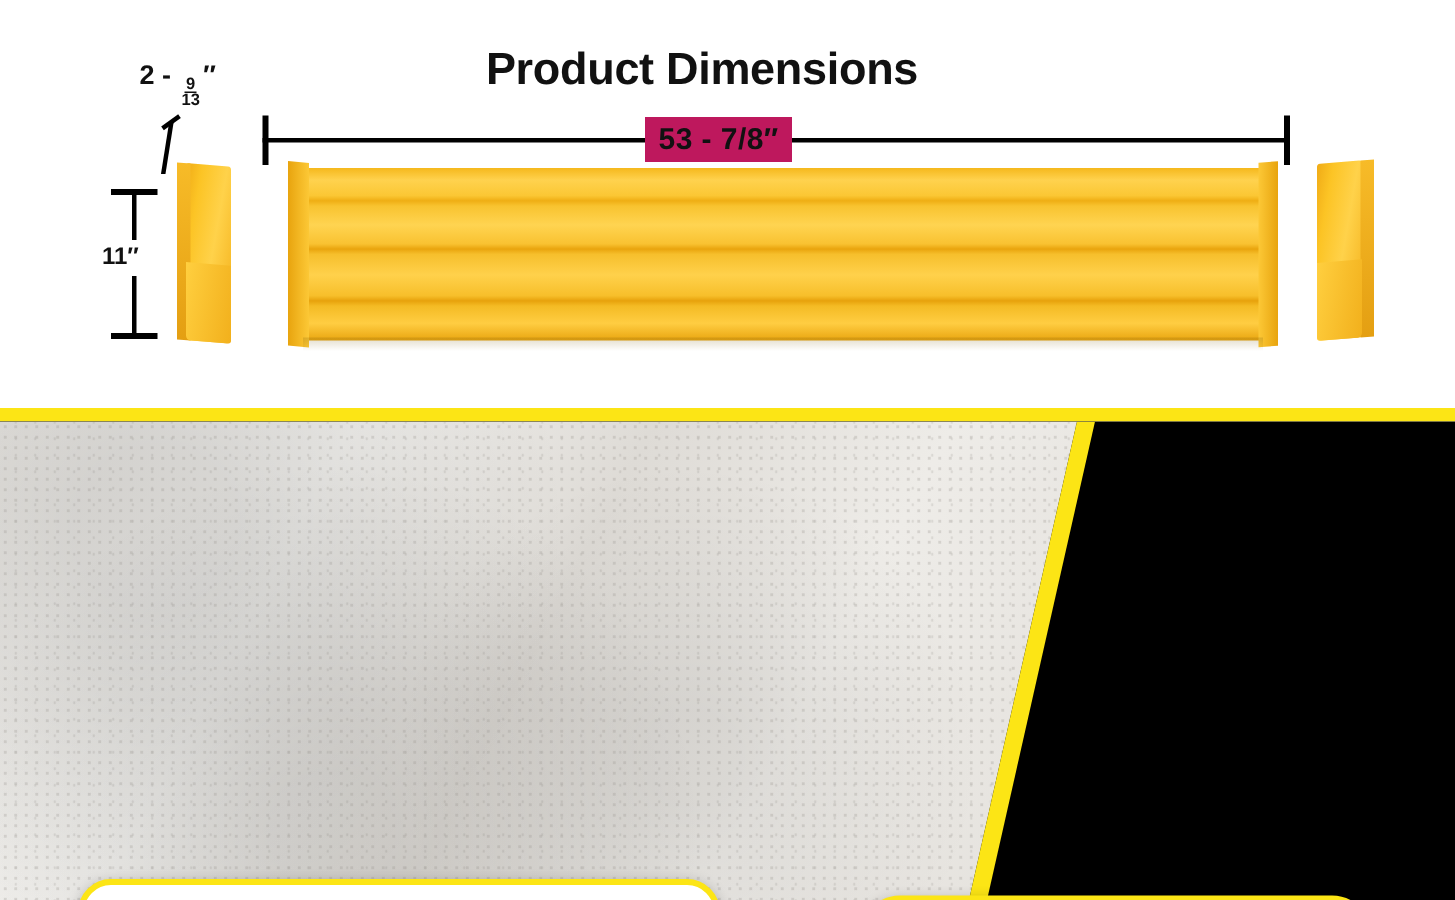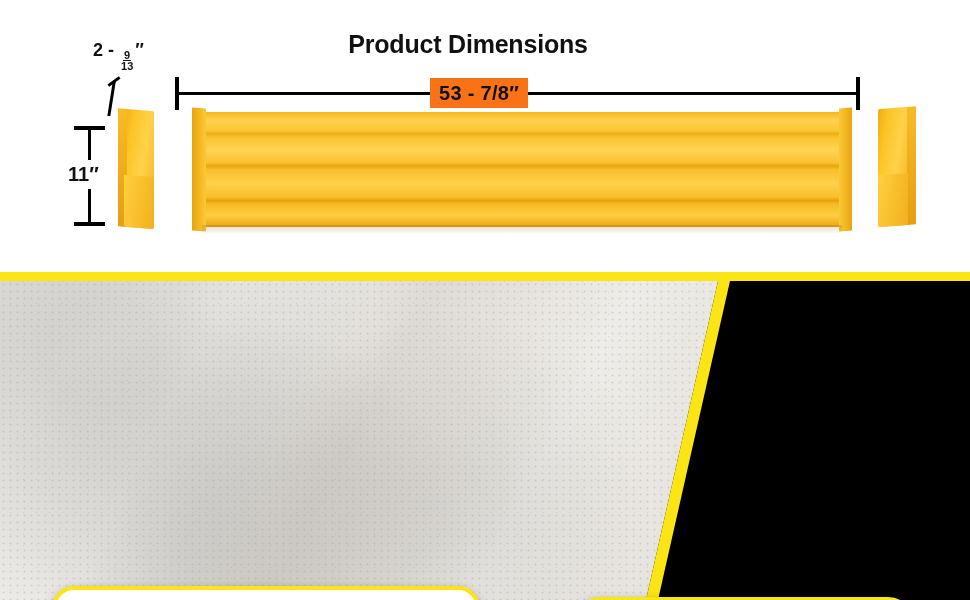--- a/index.html
+++ b/index.html
@@ -4,38 +4,38 @@
 <style>
   html,body{margin:0;padding:0;background:#fff;}
   body{width:970px;height:600px;overflow:hidden;
        font-family:"Liberation Sans","DejaVu Sans",sans-serif;}
   #stage{position:relative;width:970px;height:600px;background:#ffffff;overflow:hidden;}
 
   
   #dim-section{position:absolute;left:0;top:0;width:970px;height:272px;background:#fff;}
 
   .dim-title{position:absolute;left:0;top:30px;width:936px;text-align:center;
-    font-size:25px;font-weight:bold;color:#111;letter-spacing:-.2px;
+    font-size:30px;font-weight:bold;color:#111;letter-spacing:-.2px;
     font-family:"Liberation Sans",sans-serif;}
 
   
   .wdim{position:absolute;left:175px;top:92px;width:685px;height:3px;background:#000;}
   .wdim-cap{position:absolute;top:77px;width:4px;height:33px;background:#000;}
   .wdim-cap.l{left:175px;}
   .wdim-cap.r{left:856px;}
-  .wdim-label{position:absolute;left:430px;top:78px;background:#f97316;padding:0 9px;
+  .wdim-label{position:absolute;left:430px;top:78px;background:#be185d;padding:0 9px;
     font-size:20px;font-weight:bold;color:#111;letter-spacing:.3px;line-height:30px;}
 
   
   .hdim{position:absolute;left:88px;top:128px;width:3px;height:98px;background:#000;}
   .hdim-cap{position:absolute;left:74px;width:31px;height:4px;background:#000;}
   .hdim-cap.t{top:126px;}
   .hdim-cap.b{top:222px;}
   .hdim-label{position:absolute;left:66px;top:160px;background:#fff;padding:3px 2px;
-    font-size:20px;font-weight:bold;color:#111;}
+    font-size:16px;font-weight:bold;color:#111;}
 
   
   .ddim-label{position:absolute;left:93px;top:40px;font-size:18px;font-weight:bold;color:#111;}
   .frac{display:inline-flex;flex-direction:column;align-items:center;
         vertical-align:-3px;font-size:11px;line-height:.95;margin:0 1px;}
   .frac .num{border-bottom:1.6px solid #111;padding:0 1px;}
   .frac .den{padding:0 1px;}
   .ddim-leader{position:absolute;left:110px;top:82px;width:3px;height:34px;background:#000;
     transform:skewX(-9deg);}
   .ddim-tick{position:absolute;left:107px;top:80px;width:14px;height:3px;background:#000;

